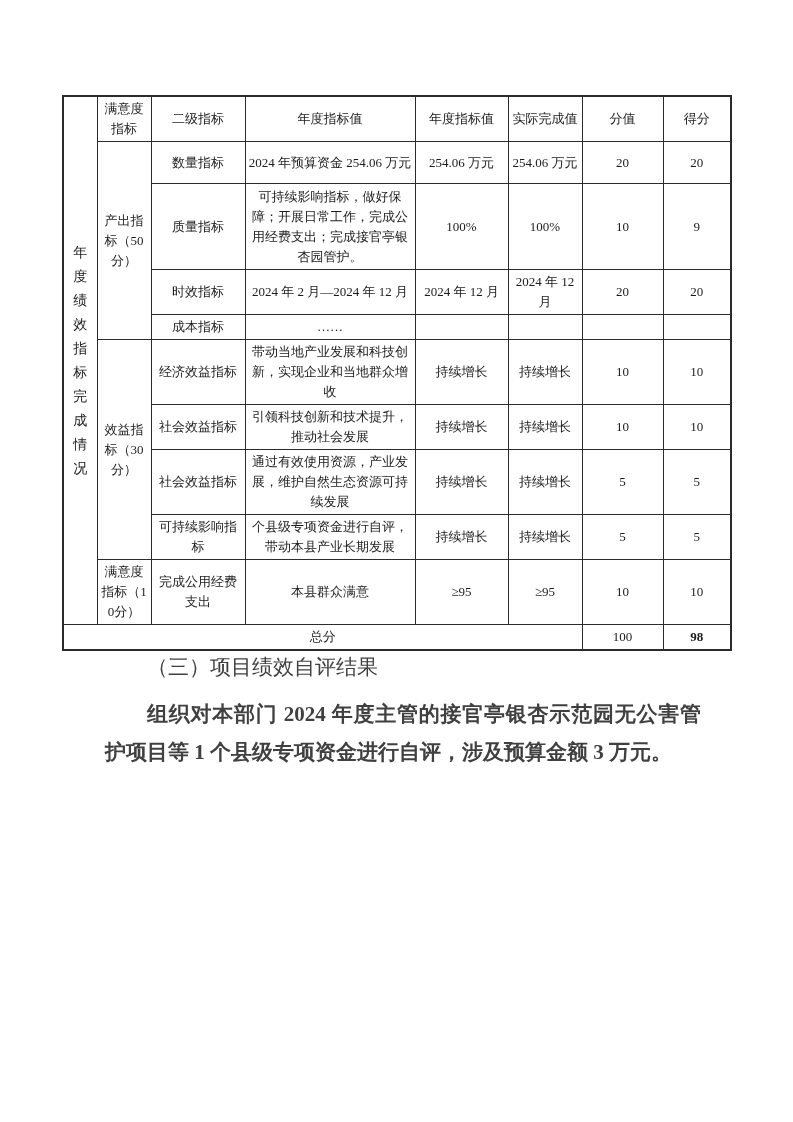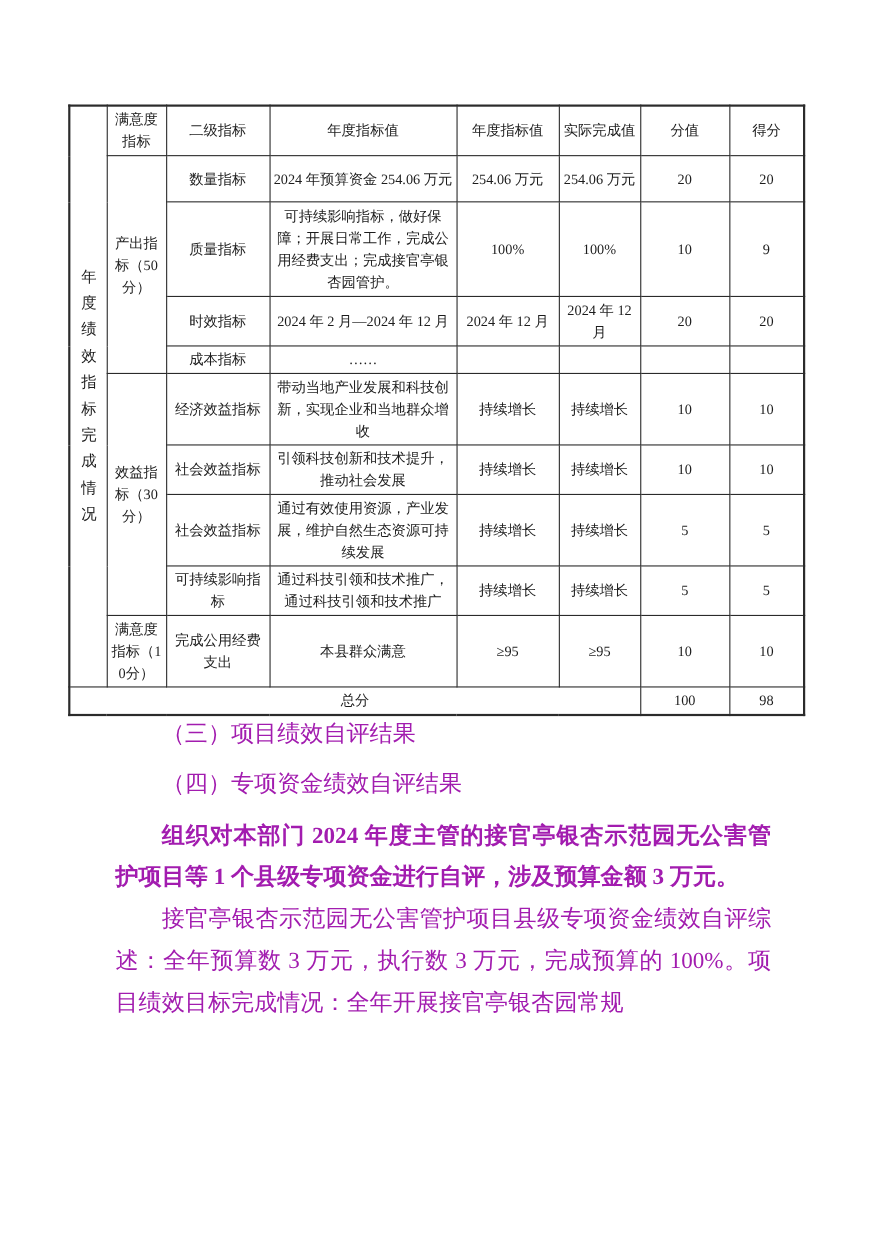--- a/index.html
+++ b/index.html
@@ -30,31 +30,31 @@
     color:#1c1c1c;
   }
   td.content-cell { text-align:left; padding-left:5px; padding-right:4px; }
   td.side-cell { padding:0; }
   .v-text {
     display:inline-block;
     width:15px;
     font-size:14px;
     line-height:24px;
     word-break:break-all;
-    text-align:right;
+    text-align:center;
   }
   .rh-header{height:45px} .rh1{height:42px} .rh2{height:86px} .rh3{height:42px}
   .rh4{height:21px} .rh5{height:44px} .rh6{height:44px} .rh7{height:62px}
   .rh8{height:44px} .rh9{height:64px} .rh-total{height:22px}
-  .bold { font-weight:normal; }
+  .bold { font-weight:bold; }
   .body-text {
     position:absolute; left:105px; top:648px; width:596px;
     font-size:21px; line-height:38px;
     text-align:justify;
-    color:#a21caf;
+    color:#404040;
   }
   .body-text p { text-indent:2em; }
   .mt7 { margin-top:7px; }
   .mt9 { margin-top:9px;font-weight:bold; }
 </style>
 </head>
 <body>
 
 <div class="page">
 
@@ -135,21 +135,21 @@
     <tr class="rh7">
       <td>社会效益指标</td>
       <td class="content-cell">通过有效使用资源，产业发展，维护自然生态资源可持续发展</td>
       <td>持续增长</td>
       <td>持续增长</td>
       <td>5</td>
       <td>5</td>
     </tr>
     <tr class="rh8">
       <td>可持续影响指标</td>
-      <td class="content-cell">通过科技引领和技术推广，通过科技引领和技术推广</td>
+      <td class="content-cell">个县级专项资金进行自评，带动本县产业长期发展</td>
       <td>持续增长</td>
       <td>持续增长</td>
       <td>5</td>
       <td>5</td>
     </tr>
 
     <tr class="rh9">
       <td>满意度指标（10分）</td>
       <td>完成公用经费支出</td>
       <td class="content-cell">本县群众满意</td>
@@ -162,18 +162,16 @@
     <tr class="rh-total">
       <td colspan="6">总分</td>
       <td>100</td>
       <td class="bold">98</td>
     </tr>
   </tbody>
     </table>
 
   <div class="body-text">
     <p>（三）项目绩效自评结果</p>
-    <p class="mt7">（四）专项资金绩效自评结果</p>
     <p class="mt9">组织对本部门 2024 年度主管的接官亭银杏示范园无公害管护项目等 1 个县级专项资金进行自评，涉及预算金额 3 万元。</p>
-    <p>接官亭银杏示范园无公害管护项目县级专项资金绩效自评综述：全年预算数 3 万元，执行数 3 万元，完成预算的 100%。项目绩效目标完成情况：全年开展接官亭银杏园常规</p>
   </div>
 
 </div>
 
 </body></html>

